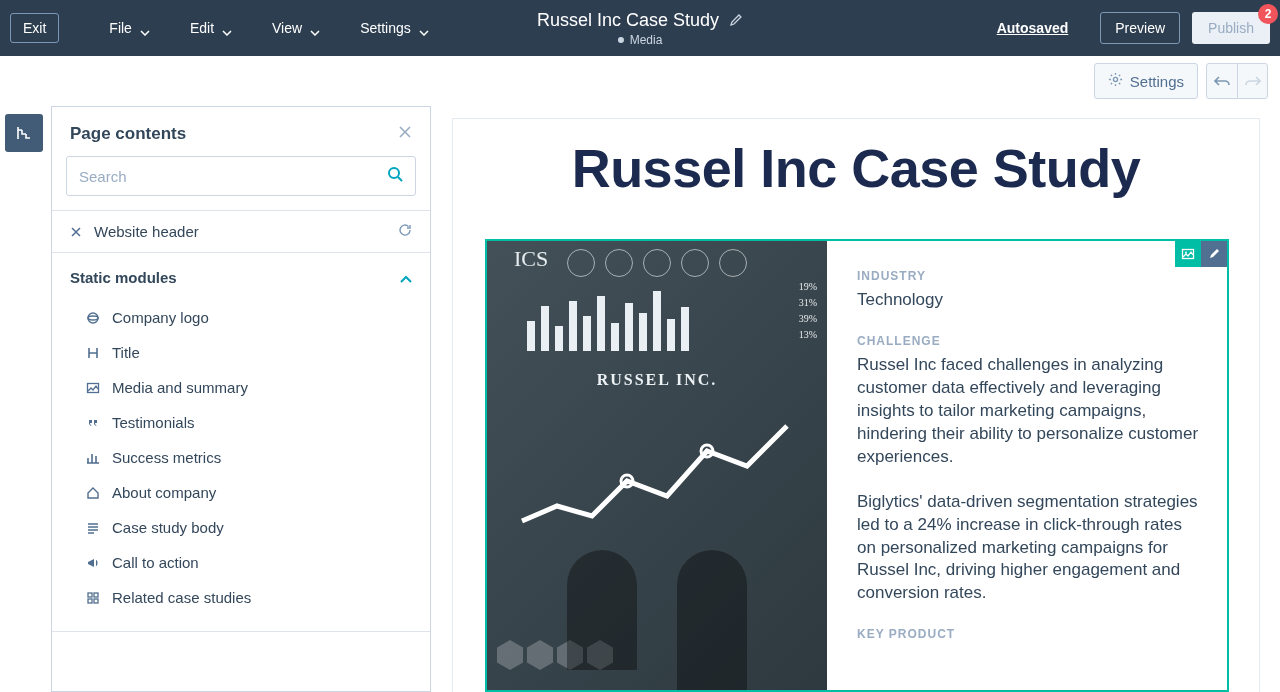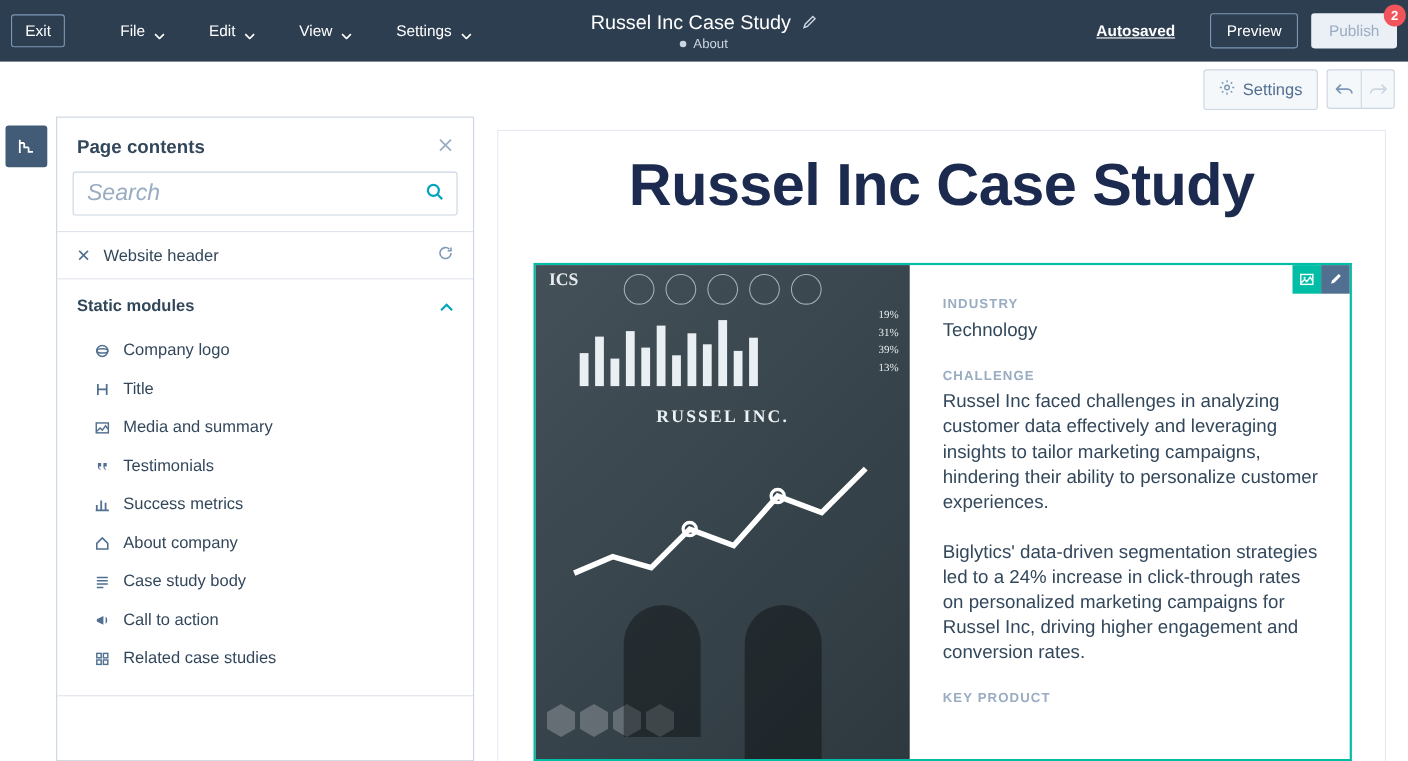--- a/index.html
+++ b/index.html
@@ -34,21 +34,21 @@
     
     .rail { position: absolute; left: 5px; top: 114px; width: 38px; height: 38px; background: #425b76; border-radius: 3px; display: flex; align-items: center; justify-content: center; color: #fff; }
 
     
     .panel { position: absolute; left: 51px; top: 106px; width: 380px; border: 1px solid #cbd6e2; border-top: 1px solid #cbd6e2; background: #fff; bottom: 0; display: flex; flex-direction: column; }
     .panel-head { display: flex; align-items: center; justify-content: space-between; padding: 16px 18px 12px; }
     .panel-title { font-size: 17px; font-weight: 700; color: #33475b; }
     .close-x { color: #99acc2; font-size: 18px; cursor: pointer; }
     .search-wrap { padding: 0 14px 14px; }
     .search-box { display: flex; align-items: center; border: 1px solid #cbd6e2; border-radius: 3px; height: 40px; padding: 0 12px; }
-    .search-input { flex: 1; border: none; outline: none; font-size: 21px; color: #ec4899; font-style: italic; }
+    .search-input { flex: 1; border: none; outline: none; font-size: 15px; color: #ec4899; }
     .search-input::placeholder { color: #99acc2; }
     .search-mag { color: #00a4bd; }
 
     .header-row { display: flex; align-items: center; justify-content: space-between; padding: 12px 18px; border-top: 1px solid #dfe3eb; font-size: 15px; color: #33475b; border-bottom: 1px solid #dfe3eb; }
     .header-row .ic { width: 14px; margin-right: 10px; color: #516f90; display:inline-flex; }
     .header-row .left { display: flex; align-items: center; justify-content: space-between; }
     .refresh-ic { color: #7c98b6; }
 
     .section-head { display: flex; align-items: center; justify-content: space-between; padding: 16px 18px 10px; font-size: 15px; font-weight: 700; color: #33475b; }
     .section-chev { color: #00a4bd; }
@@ -76,21 +76,21 @@
     }
     .hero-inner { position: absolute; inset: 0; }
     .bars { position: absolute; top: 50px; left: 40px; display: flex; gap: 6px; align-items: flex-end; }
     .bars span { width: 8px; background: #eaeff3; display: block; }
     .trend { position: absolute; left: 30px; right: 30px; top: 180px; }
     .people { position: absolute; bottom: 0; left: 0; right: 0; height: 140px; display: flex; justify-content: center; gap: 40px; }
     .person { width: 70px; background: rgba(0,0,0,0.35); border-top-left-radius: 40px; border-top-right-radius: 40px; }
     .russel-text { position: absolute; top: 130px; left: 50%; transform: translateX(-50%); font-size: 16px; font-weight: 700; color: #ecf1f4; letter-spacing: 2px; white-space: nowrap; font-family: Georgia, serif; }
     .hex-row { position: absolute; bottom: 20px; left: 10px; display: flex; gap: 4px; }
     .hex { width: 26px; height: 30px; background: rgba(236,241,244,0.25); clip-path: polygon(50% 0, 100% 25%, 100% 75%, 50% 100%, 0 75%, 0 25%); }
-    .corner-ics { position: absolute; top: 5px; left: 12px; color: #e6ecef; font-weight: 700; font-size: 16px; font-family: Georgia, serif; }
+    .corner-ics { position: absolute; top: 5px; left: 27px; color: #e6ecef; font-weight: 400; font-size: 22px; font-family: Georgia, serif; }
     .top-icons { position: absolute; top: 8px; left: 80px; right: 10px; display: flex; gap: 10px; }
     .ticon { width: 28px; height: 28px; border: 1.5px solid rgba(236,241,244,0.6); border-radius: 50%; }
     .percents { position: absolute; top: 38px; right: 10px; color: #e6ecef; font-size: 10px; text-align: right; line-height: 1.6; font-family: Georgia, serif; }
   </style>
 </head>
 <body>
 
 <div class="topbar">
   <button class="exit-btn">Exit</button>
   <div class="menus">
@@ -124,21 +124,21 @@
     <div class="title-row">
       <span class="doc-title">Russel Inc Case Study</span>
       <span class="pencil">
         <svg viewBox="0 0 14 14">
             <path d="M2 12 L3 9 L10 2 L12 4 L5 11 Z" fill="none" stroke="#cbd6e2" stroke-width="1.3"></path>
           </svg>
       </span>
     </div>
     <div class="status-row">
       <span class="dot"></span>
-      <span>About</span>
+      <span>Media</span>
     </div>
   </div>
 
   <div class="top-right">
     <span class="autosaved">Autosaved</span>
     <button class="preview-btn">Preview</button>
     <button class="publish-btn">
       <span>Publish</span>
       <span class="badge">2</span>
     </button>

